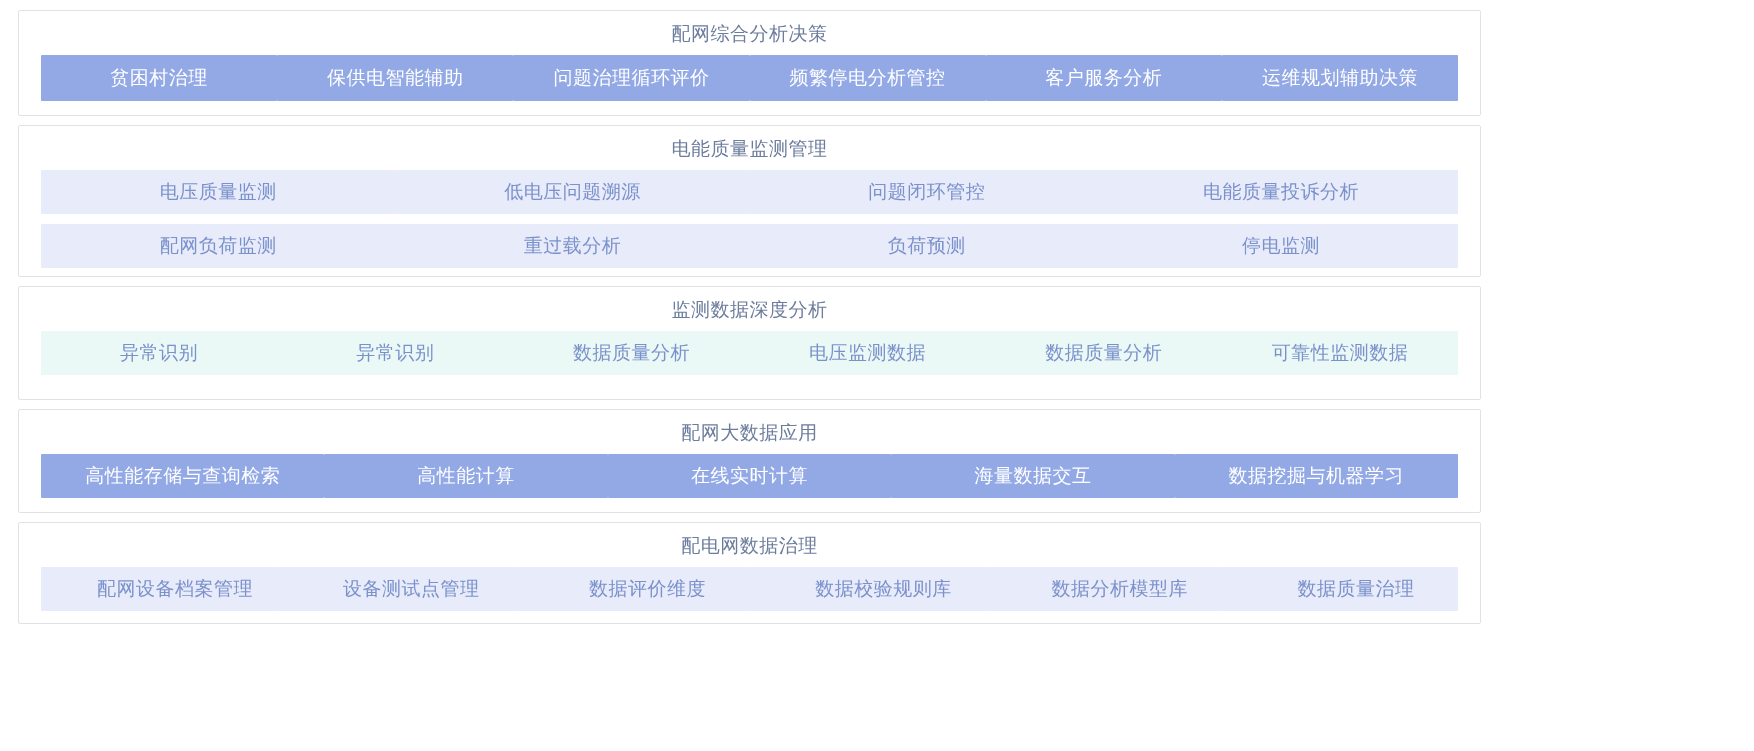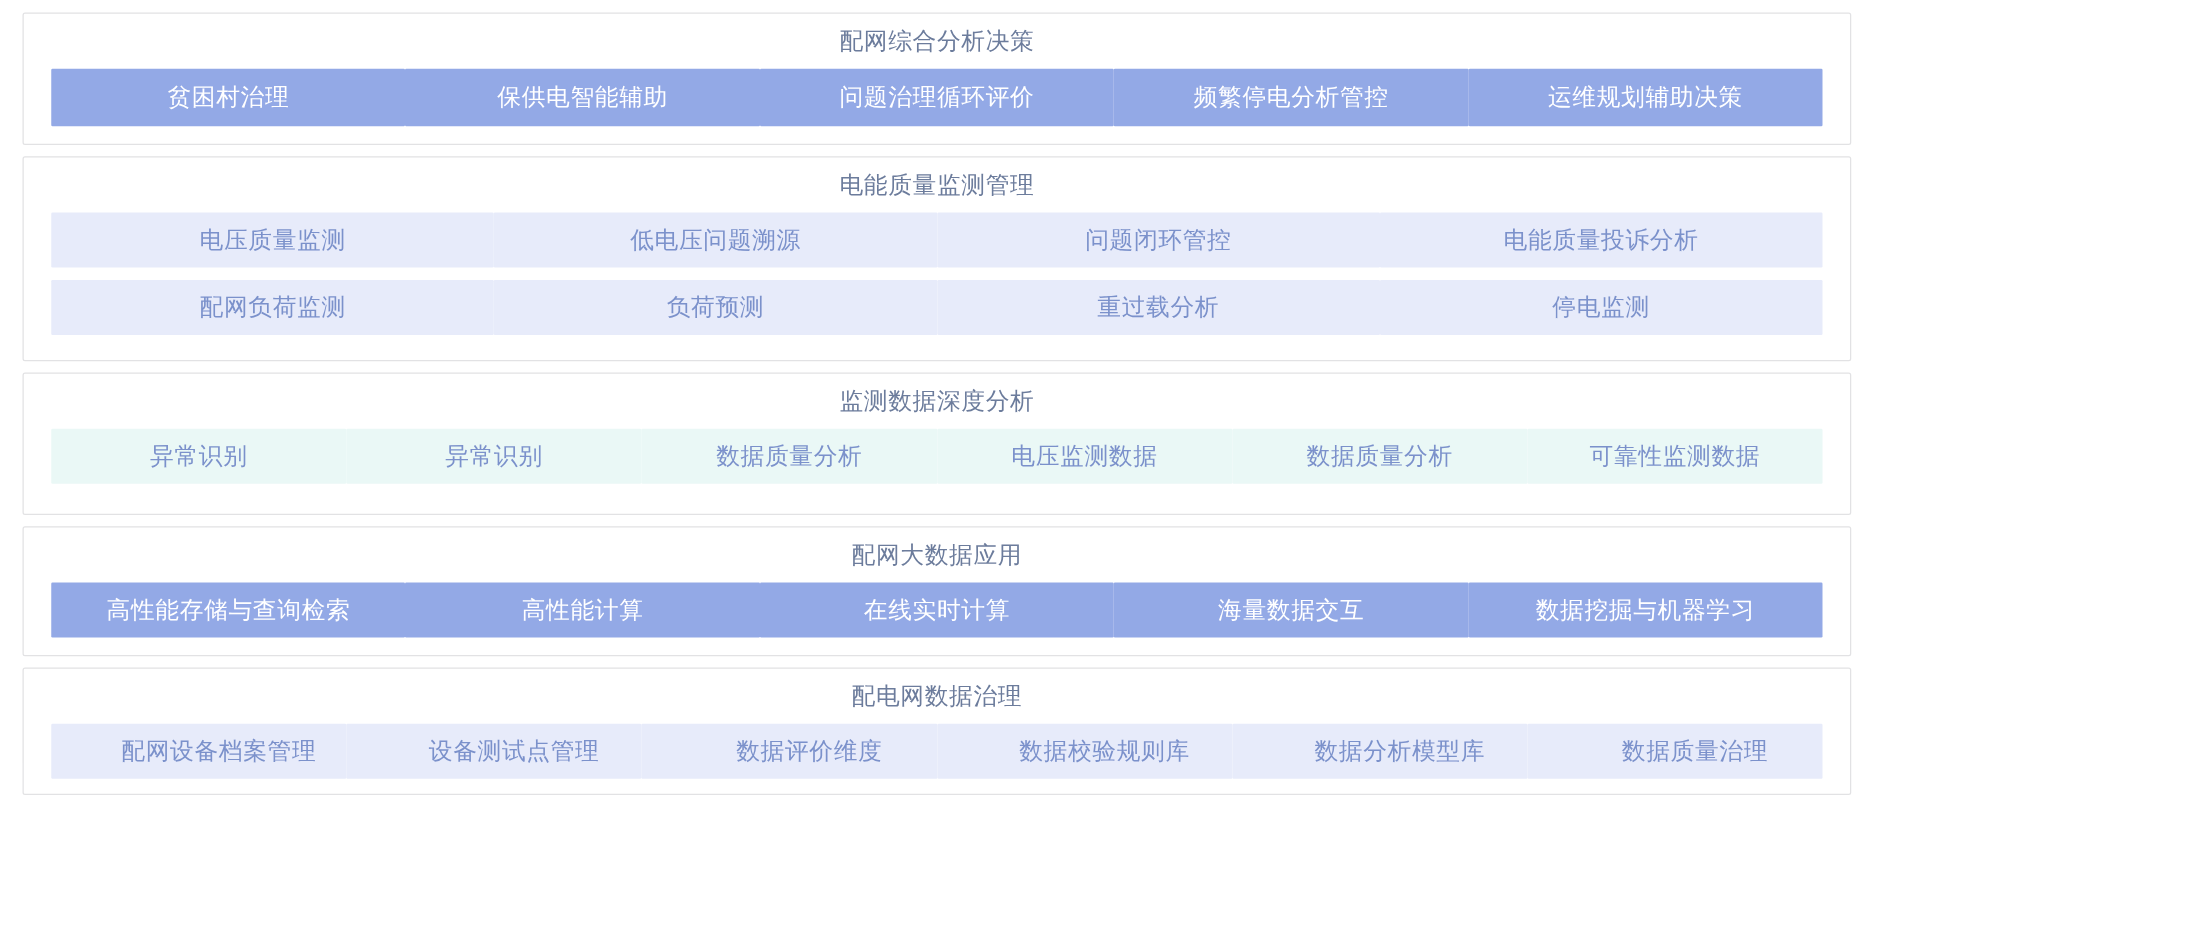--- a/index.html
+++ b/index.html
@@ -82,53 +82,54 @@
   }
 
   
   .section-1 .tile { height: 46px; }
   .section-2 .row .tile { height: 44px; }
   .section-3 .tile { height: 44px; }
   .section-4 .tile { height: 44px; }
   .section-5 .tile { height: 44px; padding-left: 32px; }
 
   .section-1 { padding-bottom: 14px; }
-  .section-2 { padding-bottom: 20px; }
+  .section-2 { padding-bottom: 8px; }
   .section-3 { padding-bottom: 24px; }
   .section-4 { }
   .section-5 { padding-bottom: 12px; }
 </style>
 </head>
 <body>
 
 <div class="board">
 
   <div class="section section-1">
     <div class="section-title">配网综合分析决策</div>
     <div class="row">
       <div class="tile solid-blue">贫困村治理</div>
       <div class="tile solid-blue">保供电智能辅助</div>
       <div class="tile solid-blue">问题治理循环评价</div>
       <div class="tile solid-blue">频繁停电分析管控</div>
+      <div class="tile solid-blue">客户服务分析</div>
       <div class="tile solid-blue">运维规划辅助决策</div>
     </div>
   </div>
 
   <div class="section section-2">
     <div class="section-title">电能质量监测管理</div>
     <div class="row">
       <div class="tile lavender">电压质量监测</div>
       <div class="tile lavender">低电压问题溯源</div>
       <div class="tile lavender">问题闭环管控</div>
       <div class="tile lavender">电能质量投诉分析</div>
     </div>
     <div class="row">
       <div class="tile lavender">配网负荷监测</div>
+      <div class="tile lavender">重过载分析</div>
       <div class="tile lavender">负荷预测</div>
-      <div class="tile lavender">重过载分析</div>
       <div class="tile lavender">停电监测</div>
     </div>
   </div>
 
   <div class="section section-3">
     <div class="section-title">监测数据深度分析</div>
     <div class="row">
       <div class="tile mint">异常识别</div>
       <div class="tile mint">异常识别</div>
       <div class="tile mint">数据质量分析</div>

